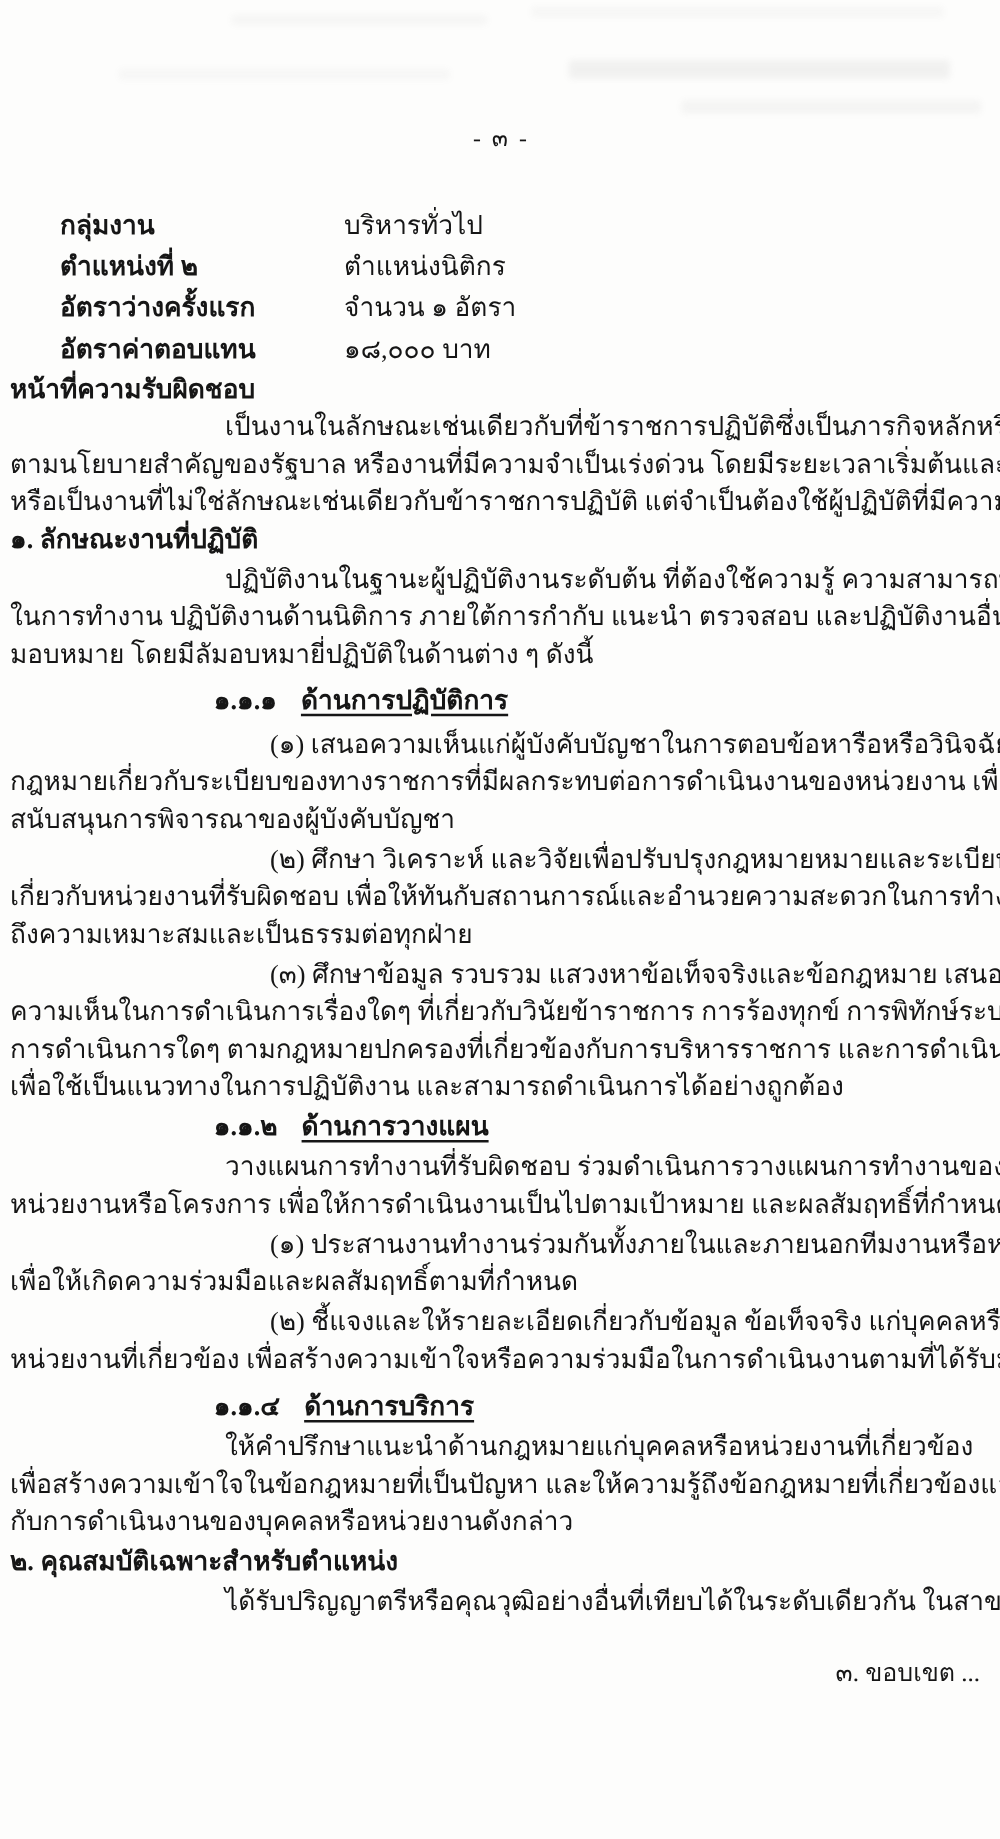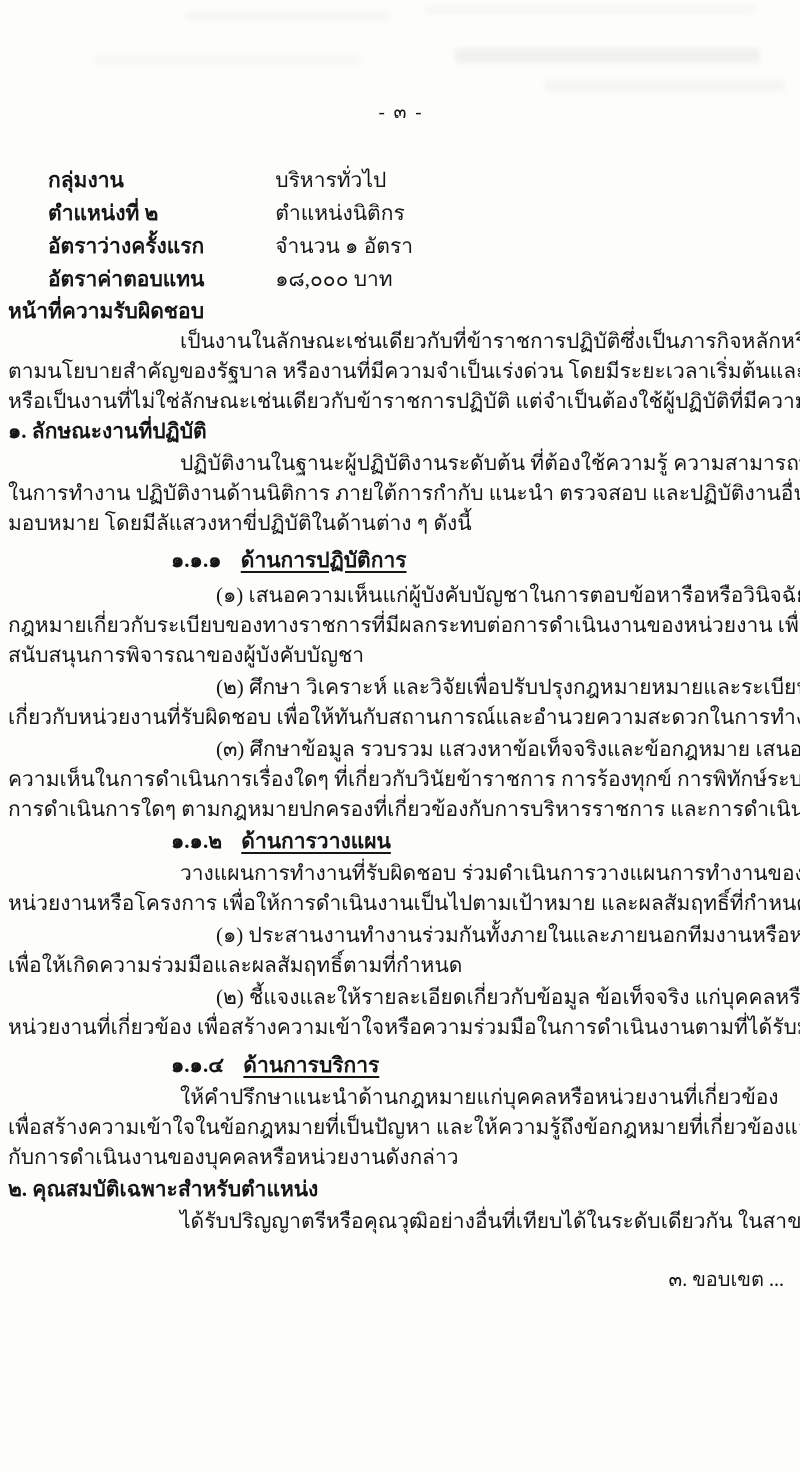--- a/index.html
+++ b/index.html
@@ -128,34 +128,36 @@
   </div>
 
   <div class="line sec-head">หน้าที่ความรับผิดชอบ</div>
   <div class="line ind-para">เป็นงานในลักษณะเช่นเดียวกับที่ข้าราชการปฏิบัติซึ่งเป็นภารกิจหลักหรือเป็นงาน</div>
   <div class="line">ตามนโยบายสำคัญของรัฐบาล หรืองานที่มีความจำเป็นเร่งด่วน โดยมีระยะเวลาเริ่มต้นและสิ้นสุดแน่นอน</div>
   <div class="line">หรือเป็นงานที่ไม่ใช่ลักษณะเช่นเดียวกับข้าราชการปฏิบัติ แต่จำเป็นต้องใช้ผู้ปฏิบัติที่มีความรู้ระดับปริญญา</div>
 
   <div class="line sec-head">๑. ลักษณะงานที่ปฏิบัติ</div>
   <div class="line ind-para mt2">ปฏิบัติงานในฐานะผู้ปฏิบัติงานระดับต้น ที่ต้องใช้ความรู้ ความสามารถทางวิชาการ</div>
   <div class="line">ในการทำงาน ปฏิบัติงานด้านนิติการ ภายใต้การกำกับ แนะนำ ตรวจสอบ และปฏิบัติงานอื่นตามที่ได้รับ</div>
-  <div class="line">มอบหมาย โดยมีลัแสวงหาขี่ปฏิบัติในด้านต่าง ๆ ดังนี้</div>
+  <div class="line">มอบหมาย โดยมีลัมอบหมายี่ปฏิบัติในด้านต่าง ๆ ดังนี้</div>
 
   <div class="line sub-head mt7">
     <span class="sub-num">๑.๑.๑</span>
     <span class="sub-title">ด้านการปฏิบัติการ</span>
   </div>
   <div class="line ind-item mt5">(๑)  เสนอความเห็นแก่ผู้บังคับบัญชาในการตอบข้อหารือหรือวินิจฉัยปัญหา</div>
   <div class="line">กฎหมายเกี่ยวกับระเบียบของทางราชการที่มีผลกระทบต่อการดำเนินงานของหน่วยงาน เพื่อเป็นข้อมูล</div>
   <div class="line">สนับสนุนการพิจารณาของผู้บังคับบัญชา</div>
   <div class="line ind-item mt2">(๒)  ศึกษา วิเคราะห์ และวิจัยเพื่อปรับปรุงกฎหมายหมายและระเบียบ</div>
   <div class="line">เกี่ยวกับหน่วยงานที่รับผิดชอบ เพื่อให้ทันกับสถานการณ์และอำนวยความสะดวกในการทำงาน โดยพิจารณา</div>
+  <div class="line">ถึงความเหมาะสมและเป็นธรรมต่อทุกฝ่าย</div>
   <div class="line ind-item mt3">(๓)  ศึกษาข้อมูล รวบรวม แสวงหาข้อเท็จจริงและข้อกฎหมาย เสนอ</div>
   <div class="line">ความเห็นในการดำเนินการเรื่องใดๆ ที่เกี่ยวกับวินัยข้าราชการ การร้องทุกข์ การพิทักษ์ระบบคุณธรรม รวมถึง</div>
   <div class="line">การดำเนินการใดๆ ตามกฎหมายปกครองที่เกี่ยวข้องกับการบริหารราชการ และการดำเนินคดีของหน่วยงาน</div>
+  <div class="line">เพื่อใช้เป็นแนวทางในการปฏิบัติงาน และสามารถดำเนินการได้อย่างถูกต้อง</div>
 
   <div class="line sub-head mt15">
     <span class="sub-num">๑.๑.๒</span>
     <span class="sub-title">ด้านการวางแผน</span>
   </div>
   <div class="line ind-para mt3">วางแผนการทำงานที่รับผิดชอบ ร่วมดำเนินการวางแผนการทำงานของ</div>
   <div class="line">หน่วยงานหรือโครงการ เพื่อให้การดำเนินงานเป็นไปตามเป้าหมาย และผลสัมฤทธิ์ที่กำหนด</div>
 
   <div class="line ind-item mt2">(๑)  ประสานงานทำงานร่วมกันทั้งภายในและภายนอกทีมงานหรือหน่วยงาน</div>
   <div class="line">เพื่อให้เกิดความร่วมมือและผลสัมฤทธิ์ตามที่กำหนด</div>

